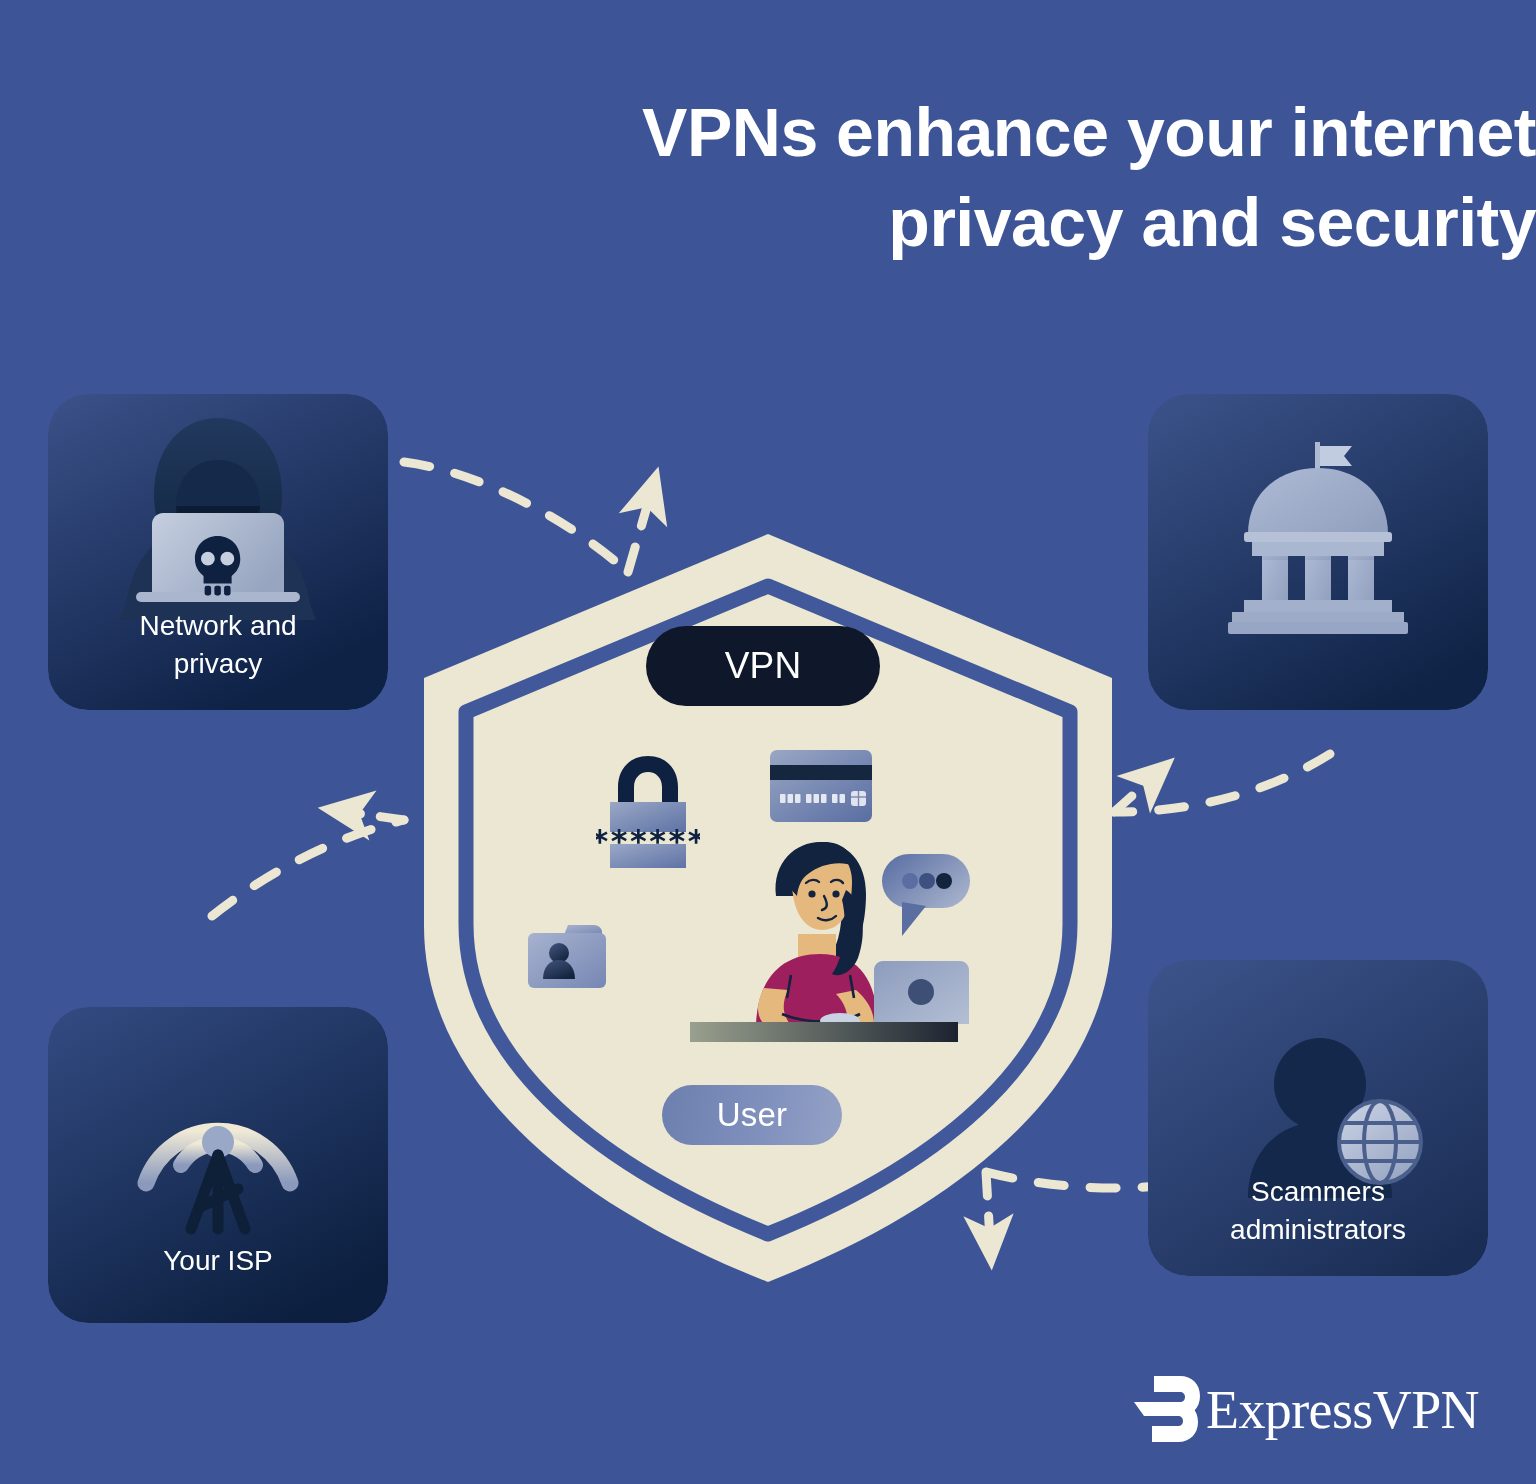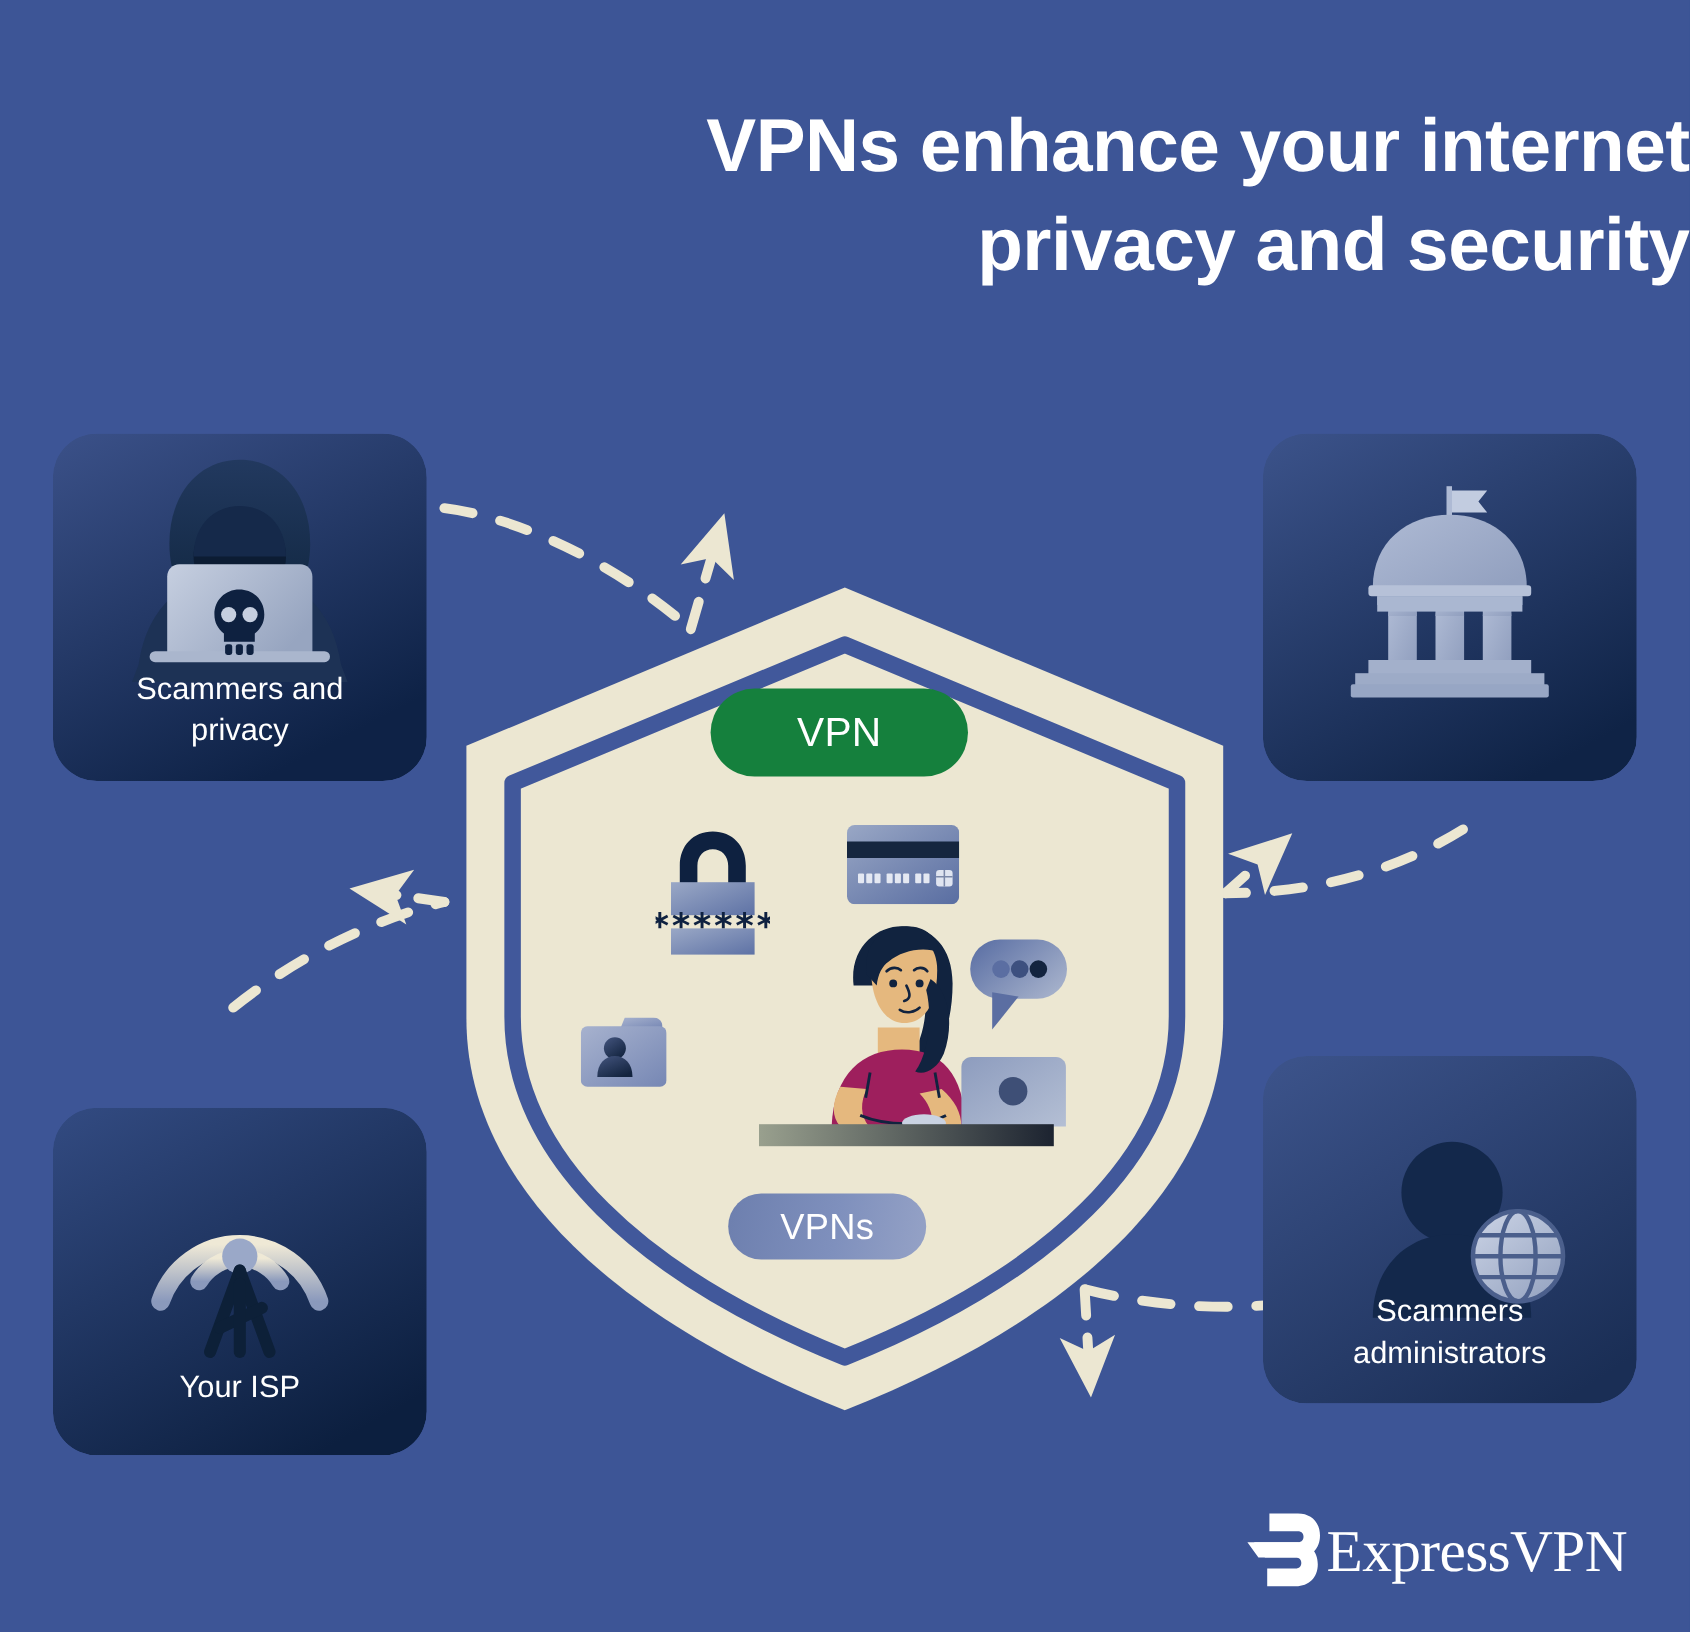--- a/index.html
+++ b/index.html
@@ -61,21 +61,21 @@
     position: absolute;
     display: flex; align-items: center; justify-content: center;
     border-radius: 999px;
     color: #ffffff;
     font-size: 37px;
     letter-spacing: 0.2px;
   }
   #pill-vpn {
     left: 646px; top: 626px;
     width: 234px; height: 80px;
-    background: #15803d;
+    background: #0f172a;
   }
   #pill-user {
     left: 662px; top: 1085px;
     width: 180px; height: 60px;
     background: linear-gradient(100deg, #6d7fae 0%, #7f90bd 55%, #95a2c6 100%);
     font-size: 33px;
   }
 
   
   .inner-icon { position: absolute; }
@@ -165,21 +165,21 @@
       <g fill="#0e2140" transform="translate(148,142) scale(1.08)">
         <path d="M20 0 C32 0 41 9 41 21 C41 28 38 33 33 37 L33 44 L7 44 L7 37 C2 33 -1 28 -1 21 C-1 9 8 0 20 0 Z"></path>
         <circle cx="11" cy="21" r="6.4" fill="#c6cfe0"></circle>
         <circle cx="29" cy="21" r="6.4" fill="#c6cfe0"></circle>
         <rect x="8" y="46" width="6" height="9" rx="2"></rect>
         <rect x="17" y="46" width="6" height="9" rx="2"></rect>
         <rect x="26" y="46" width="6" height="9" rx="2"></rect>
       </g>
     </svg>
     <div class="card-label two-line">
-      <span>Scammers and</span><br>
+      <span>Network and</span><br>
       <span>privacy</span>
     </div>
   </div>
 
   <div class="card" id="card-gov">
     <svg class="card-art" viewBox="0 0 340 316">
       <defs>
         <linearGradient id="cg2" x1="0.1" y1="0" x2="0.7" y2="1">
           <stop offset="0" stop-color="#3a5188"></stop>
             <stop offset="1" stop-color="#0f2346"></stop>
@@ -404,21 +404,21 @@
 
     <path d="M214 132 C214 127 218 123 223 123 L300 123 C305 123 309 127 309 132 L309 186 L214 186 Z" fill="url(#lapg)"></path>
     <circle cx="261" cy="154" r="13" fill="#3e4f76"></circle>
 
     <ellipse cx="180" cy="183" rx="20" ry="8" fill="#c9d2e2"></ellipse>
 
     <rect x="30" y="184" width="268" height="20" fill="url(#deskg)"></rect>
   </svg>
 
   <div class="pill" id="pill-vpn">VPN</div>
-  <div class="pill" id="pill-user">VPNs</div>
+  <div class="pill" id="pill-user">User</div>
 
   <div id="logo">
     <svg width="74" height="76" viewBox="0 0 74 76">
       <path d="M26 4 H52 C64 4 72 12 72 24 C72 36 64 44 52 44 H22 L12 30 H52 C55 30 57 28 57 25 C57 22 55 20 52 20 H26 Z" fill="#ffffff"></path>
       <path d="M6 30 H50 C62 30 70 38 70 50 C70 62 62 70 50 70 H24 V54 H50 C53 54 55 52 55 49 C55 46 53 44 50 44 H16 Z" fill="#ffffff"></path>
     </svg>
     <span id="logo-text">ExpressVPN</span>
   </div>
 
 </div>

